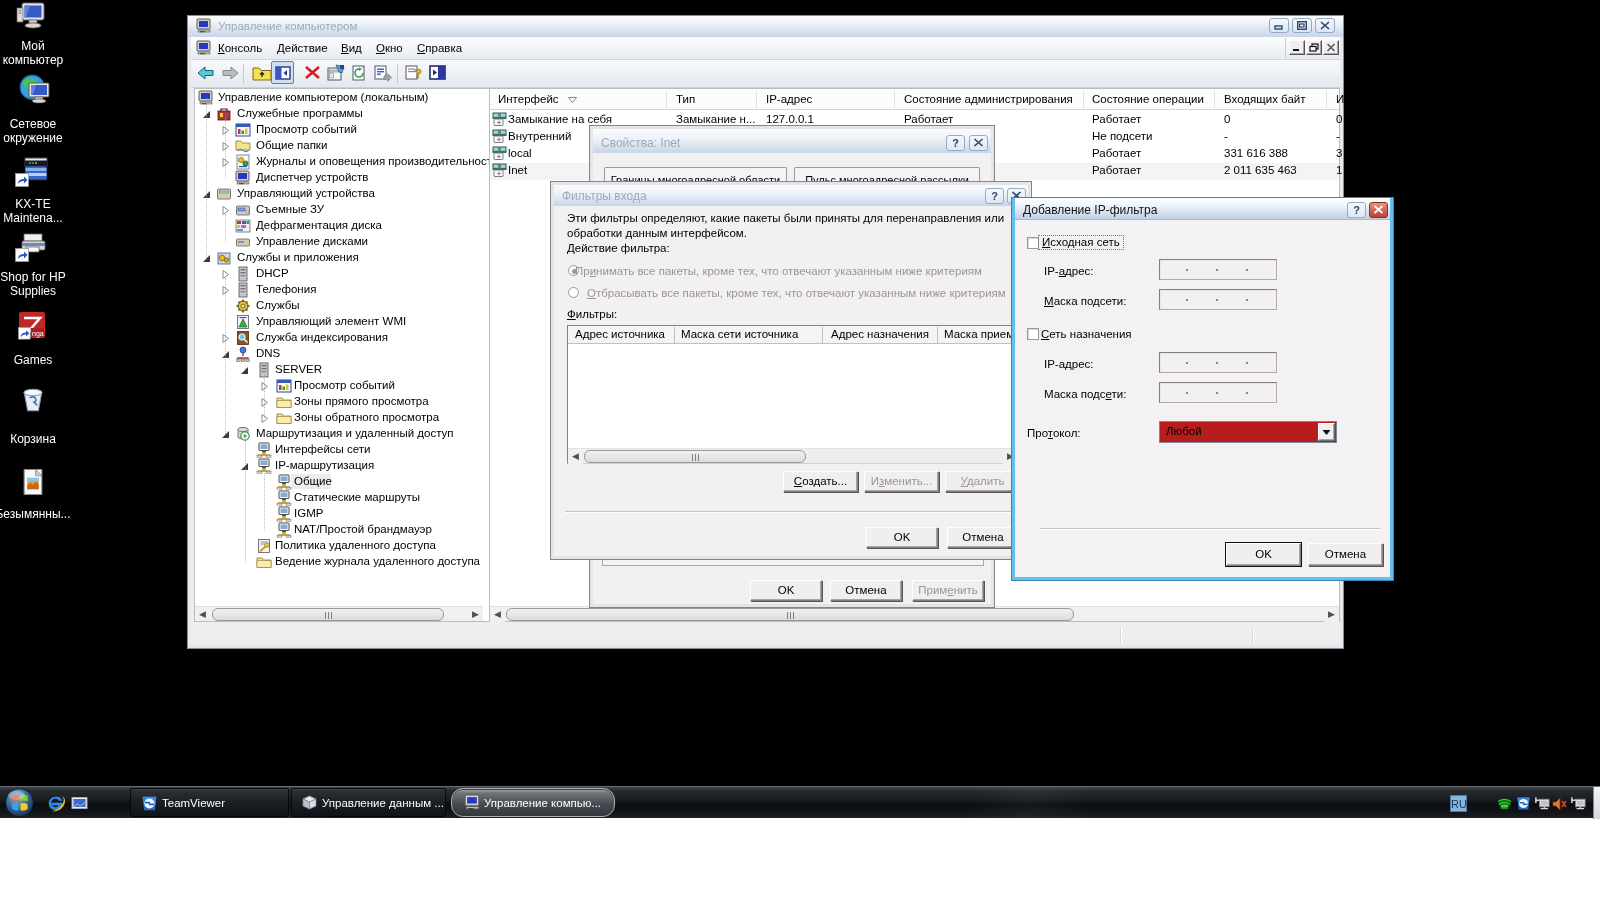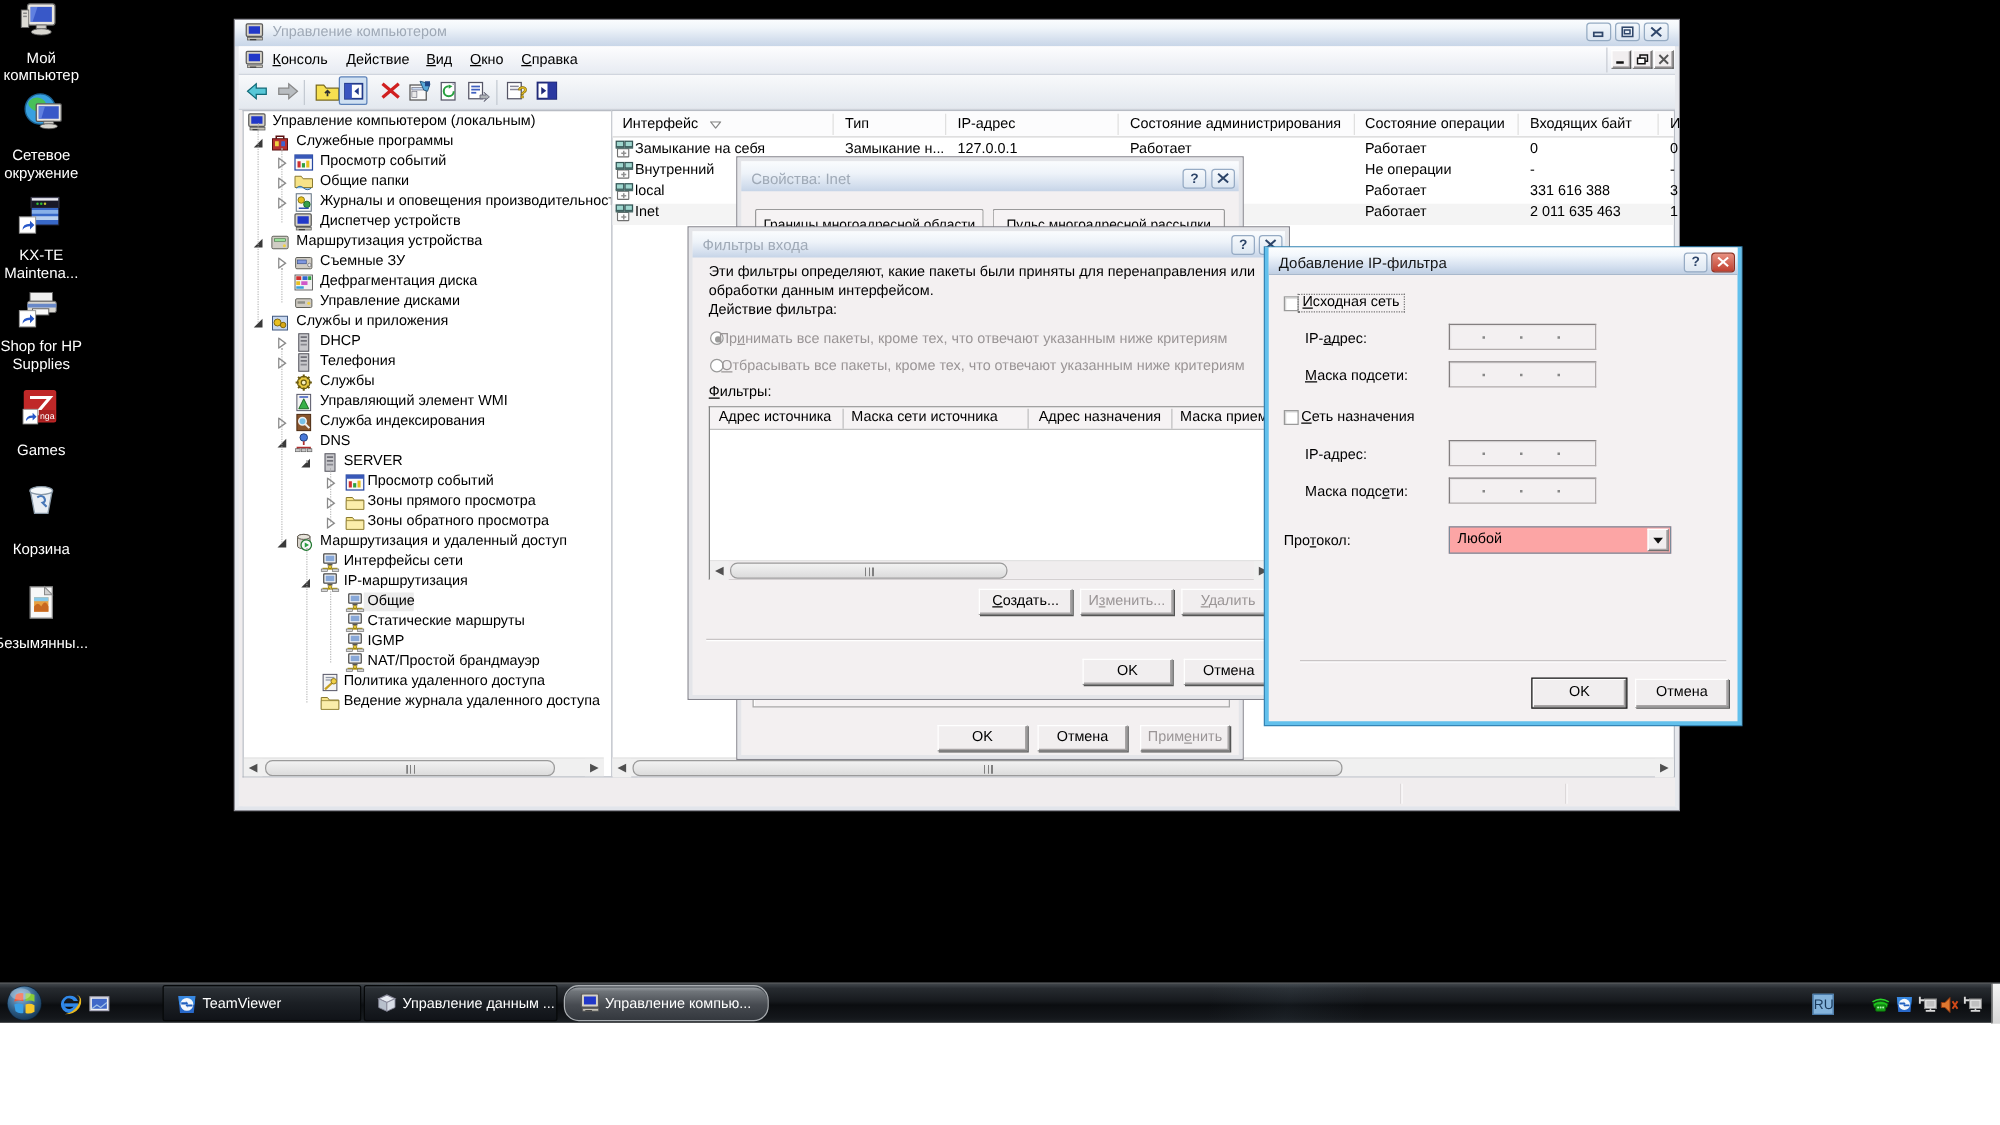--- a/index.html
+++ b/index.html
@@ -519,21 +519,21 @@
           </svg>
           <div class="lbl" style="left:61px">Диспетчер устройств</div>
         </div>
 <div class="titem" style="left:0;top:97px;">
           <svg class="exp" style="left:7px" width="9" height="9" viewBox="0 0 9 9">
             <path d="M8 1 L8 8 L1 8 Z" fill="#3a3a3a"></path>
           </svg>
           <svg class="ticon" style="left:21px" width="16" height="16" viewBox="0 0 16 16">
             <use href="#g-stor"></use>
           </svg>
-          <div class="lbl" style="left:42px">Маршрутизация устройства</div>
+          <div class="lbl" style="left:42px">Управляющий устройства</div>
         </div>
 <div class="titem" style="left:0;top:113px;">
           <svg class="exp" style="left:26px" width="9" height="9" viewBox="0 0 9 9">
             <path d="M2 0.5 L7.5 4.5 L2 8.5 Z" fill="#fff" stroke="#8a8a8a"></path>
           </svg>
           <svg class="ticon" style="left:40px" width="16" height="16" viewBox="0 0 16 16">
             <use href="#g-remov"></use>
           </svg>
           <div class="lbl" style="left:61px">Съемные ЗУ</div>
         </div>
@@ -748,21 +748,21 @@
 <div class="lvc" style="left:414px">Работает</div>
 <div class="lvc" style="left:602px">Работает</div>
 <div class="lvc" style="left:734px">0</div>
 <div class="lvc" style="left:846px">0</div>
         </div>
 <div class="lvrow" style="left:0;top:40px;width:849px;">
 <svg class="abs" style="left:2px;top:0px" width="16" height="15" viewBox="0 0 16 15">
             <use href="#g-netif"></use>
           </svg>
 <div class="lvc" style="left:18px">Внутренний</div>
-<div class="lvc" style="left:602px">Не операции</div>
+<div class="lvc" style="left:602px">Не подсети</div>
 <div class="lvc" style="left:734px">-</div>
 <div class="lvc" style="left:846px">-</div>
         </div>
 <div class="lvrow" style="left:0;top:57px;width:849px;">
 <svg class="abs" style="left:2px;top:0px" width="16" height="15" viewBox="0 0 16 15">
             <use href="#g-netif"></use>
           </svg>
 <div class="lvc" style="left:18px">local</div>
 <div class="lvc" style="left:602px">Работает</div>
 <div class="lvc" style="left:734px">331 616 388</div>
@@ -815,21 +815,21 @@
           </svg></div>
 </div>
 <div class="lab" style="left:13px;top:27px;">Эти фильтры определяют, какие пакеты были приняты для перенаправления или</div>
 <div class="lab" style="left:13px;top:42px;">обработки данным интерфейсом.</div>
 <div class="lab" style="left:13px;top:57px;">Действие фильтра:</div>
 <div class="radio" style="left:14px;top:80px;">
         <div style="position:absolute;left:3px;top:3px;width:5px;height:5px;border-radius:50%;background:#9a9a9a;"></div>
       </div>
 <div class="lab dim" style="left:21px;top:80px;">Пр<u>и</u>нимать все пакеты, кроме тех, что отвечают указанным ниже критериям</div>
 <div class="radio" style="left:14px;top:102px;"></div>
-<div class="lab dim" style="left:23px;top:102px;"><u>О</u>тбрасывать все пакеты, кроме тех, что отвечают указанным ниже критериям</div>
+<div class="lab dim" style="left:33px;top:102px;"><u>О</u>тбрасывать все пакеты, кроме тех, что отвечают указанным ниже критериям</div>
 <div class="lab" style="left:13px;top:123px;"><u>Ф</u>ильтры:</div>
 <div class="abs" style="left:13px;top:140px;width:452px;height:139px;background:#fff;border:1px solid #848484;border-bottom-color:#d4d0d1;border-right-color:#d4d0d1;">
  <div class="abs" style="left:0;top:0;width:450px;height:18px;background:#f6f3f4;border-bottom:1px solid #c0c0c0;">
   <div class="lab" style="left:7px;top:2px;">Адрес источника</div>
           <div class="abs" style="left:106px;top:1px;width:1px;height:16px;background:#c0c0c0"></div>
   <div class="lab" style="left:113px;top:2px;">Маска сети источника</div>
           <div class="abs" style="left:254px;top:1px;width:1px;height:16px;background:#c0c0c0"></div>
   <div class="lab" style="left:263px;top:2px;">Адрес назначения</div>
           <div class="abs" style="left:369px;top:1px;width:1px;height:16px;background:#c0c0c0"></div>
   <div class="lab" style="left:376px;top:2px;">Маска приемник</div>
@@ -880,21 +880,21 @@
 <div class="abs" style="left:56px;top:9px;width:2px;height:2px;background:#888"></div>
 <div class="abs" style="left:86px;top:9px;width:2px;height:2px;background:#888"></div>
       </div>
 <div class="lab" style="left:29px;top:190px;">Маска подс<u>е</u>ти:</div>
 <div class="fld" style="left:144px;top:184px;width:118px;height:21px;">
 <div class="abs" style="left:26px;top:9px;width:2px;height:2px;background:#888"></div>
 <div class="abs" style="left:56px;top:9px;width:2px;height:2px;background:#888"></div>
 <div class="abs" style="left:86px;top:9px;width:2px;height:2px;background:#888"></div>
       </div>
 <div class="lab" style="left:12px;top:229px;">Про<u>т</u>окол:</div>
-<div class="abs" style="left:144px;top:223px;width:178px;height:22px;background:#fca5a5;border:1px solid #7a8a9a;">
+<div class="abs" style="left:144px;top:223px;width:178px;height:22px;background:#b91c1c;border:1px solid #7a8a9a;">
  <div class="lab" style="left:6px;top:3px;">Любой</div>
  <div class="abs" style="right:1px;top:1px;width:17px;height:18px;background:#f1eeef;border:1px solid #fff;border-right-color:#707070;border-bottom-color:#707070;box-shadow:inset -1px -1px 0 #a8a4a5;">
  <svg width="9" height="5" viewBox="0 0 9 5" style="display:block;margin:6px auto">
             <path d="M0.5 0 L8.5 0 L4.5 5 Z" fill="#101010"></path>
           </svg>
         </div>
 </div>
 <div class="abs" style="left:25px;top:330px;width:341px;height:1px;background:#c8c4c5;box-shadow:0 1px 0 #fff;"></div>
 <div class="btn def" style="left:211px;top:345px;width:75px;height:23px;line-height:21px;">OK</div>
 <div class="btn" style="left:293px;top:345px;width:75px;height:23px;line-height:21px;">Отмена</div>

